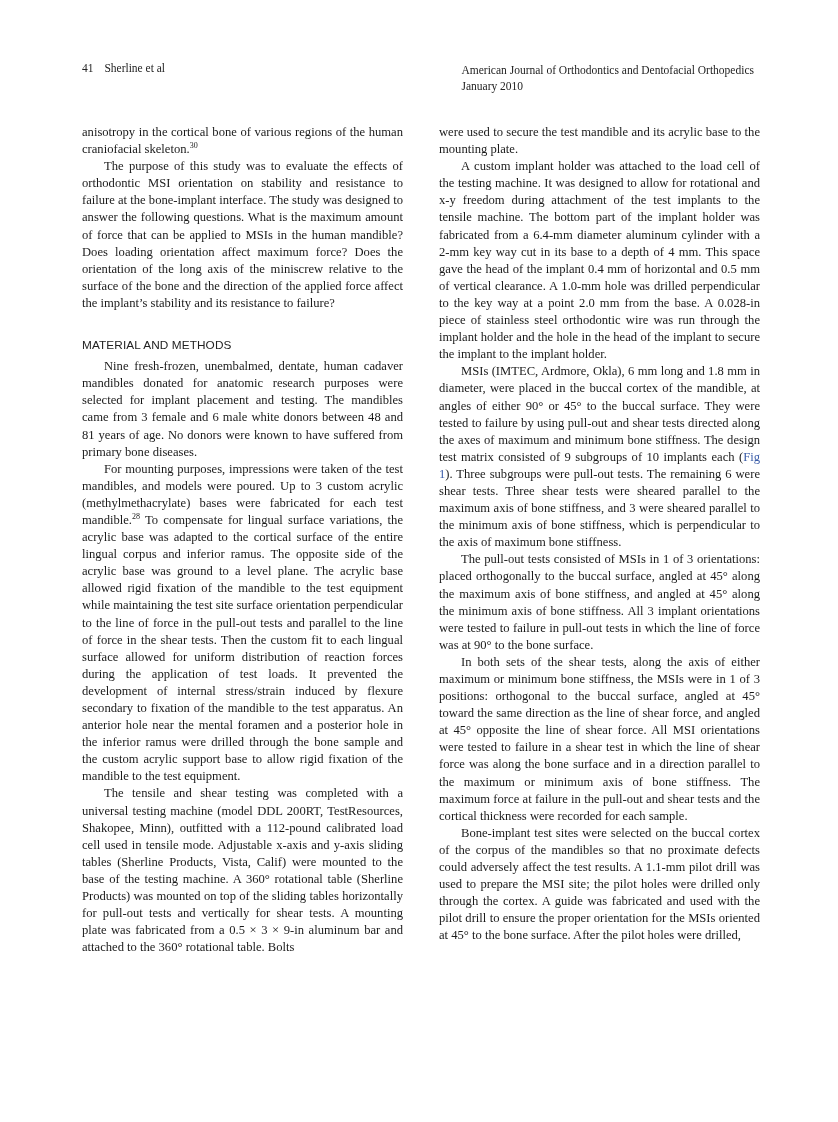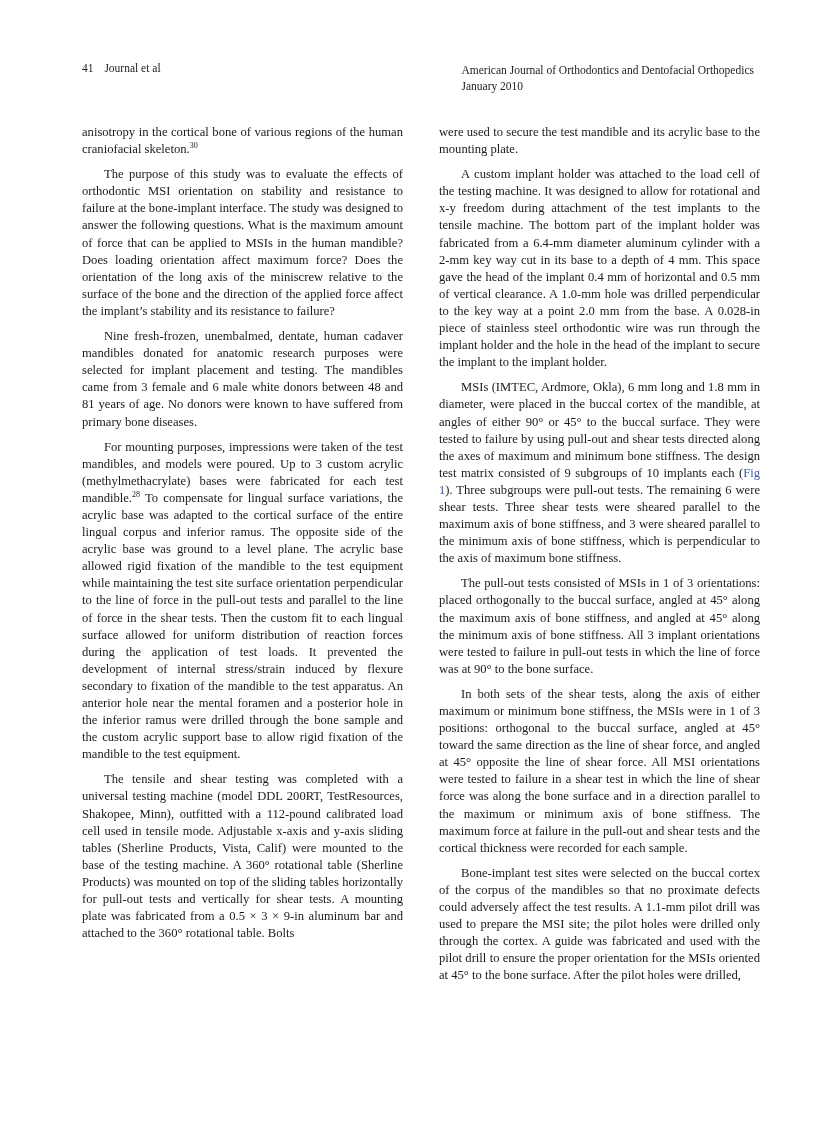--- a/index.html
+++ b/index.html
@@ -5,40 +5,41 @@
   html, body { margin: 0; padding: 0; background: #ffffff; }
   body { width: 838px; height: 1122px; position: relative; overflow: hidden; color: #1a1a1a; }
   .hdr { position: absolute; top: 62px; font-family: "Liberation Serif", serif; font-size: 11.5px; color: #222; }
   .hdr-left { left: 82px; }
   .hdr-left .pg { margin-right: 8px; }
   .hdr-right { right: 84px; text-align: left; line-height: 16px; }
   .col { position: absolute; top: 124px; width: 321px; font-family: "Liberation Serif", serif; font-size: 12.6px; line-height: 17.1px; text-align: justify; hyphens: manual; }
   .col-left { left: 82px; }
   .col-right { left: 439px; }
   .col p { margin: 0; font-family: Liberation Serif, serif; }
-  .col p.ind { text-indent: 22px; margin-top: 8px; }
+  .col p.ind { text-indent: 22px; }
   .col sup { font-size: 8px; line-height: 0; vertical-align: 5px; }
   .sec { font-family: "Liberation Sans", sans-serif; font-size: 11.8px; font-weight: normal; margin: 25px 0 4px 0; letter-spacing: 0.1px; text-align: left; color: #222; }
   .link { color: #3a5ca8; }
 </style>
 </head>
 <body>
 
 <div class="hdr hdr-left">
   <span class="pg">41</span>
-  <span>Journal et al</span>
+  <span>Sherline et al</span>
 </div>
 <div class="hdr hdr-right">
   <div>American Journal of Orthodontics and Dentofacial Orthopedics</div>
   <div>January 2010</div>
 </div>
 
 <div class="col col-left">
   <p><span>anisotropy in the cortical bone of various regions of the human craniofacial skeleton.</span><sup>30</sup></p>
   <p class="ind">The purpose of this study was to evaluate the effects of orthodontic MSI orientation on stability and resistance to failure at the bone-implant interface. The study was designed to answer the following questions. What is the maximum amount of force that can be applied to MSIs in the human mandible? Does loading orientation affect maximum force? Does the orientation of the long axis of the miniscrew relative to the surface of the bone and the direction of the applied force affect the implant’s stability and its resistance to failure?</p>
+  <h2 class="sec">MATERIAL AND METHODS</h2>
   <p class="ind">Nine fresh-frozen, unembalmed, dentate, human cadaver mandibles donated for anatomic research purposes were selected for implant placement and testing. The mandibles came from 3 female and 6 male white donors between 48 and 81 years of age. No donors were known to have suffered from primary bone diseases.</p>
   <p class="ind"><span>For mounting purposes, impressions were taken of the test mandibles, and models were poured. Up to 3 custom acrylic (methylmethacrylate) bases were fabricated for each test mandible.</span><sup>28</sup><span> To compensate for lingual surface variations, the acrylic base was adapted to the cortical surface of the entire lingual corpus and inferior ramus. The opposite side of the acrylic base was ground to a level plane. The acrylic base allowed rigid fixation of the mandible to the test equipment while maintaining the test site surface orientation perpendicular to the line of force in the pull-out tests and parallel to the line of force in the shear tests. Then the custom fit to each lingual surface allowed for uniform distribution of reaction forces during the application of test loads. It prevented the development of internal stress/strain induced by flexure secondary to fixation of the mandible to the test apparatus. An anterior hole near the mental foramen and a posterior hole in the inferior ramus were drilled through the bone sample and the custom acrylic support base to allow rigid fixation of the mandible to the test equipment.</span></p>
   <p class="ind">The tensile and shear testing was completed with a universal testing machine (model DDL 200RT, TestResources, Shakopee, Minn), outfitted with a 112-pound calibrated load cell used in tensile mode. Adjustable x-axis and y-axis sliding tables (Sherline Products, Vista, Calif) were mounted to the base of the testing machine. A 360° rotational table (Sherline Products) was mounted on top of the sliding tables horizontally for pull-out tests and vertically for shear tests. A mounting plate was fabricated from a 0.5 × 3 × 9-in aluminum bar and attached to the 360° rotational table. Bolts</p>
 </div>
 
 <div class="col col-right">
   <p>were used to secure the test mandible and its acrylic base to the mounting plate.</p>
   <p class="ind">A custom implant holder was attached to the load cell of the testing machine. It was designed to allow for rotational and x-y freedom during attachment of the test implants to the tensile machine. The bottom part of the implant holder was fabricated from a 6.4-mm diameter aluminum cylinder with a 2-mm key way cut in its base to a depth of 4 mm. This space gave the head of the implant 0.4 mm of horizontal and 0.5 mm of vertical clearance. A 1.0-mm hole was drilled perpendicular to the key way at a point 2.0 mm from the base. A 0.028-in piece of stainless steel orthodontic wire was run through the implant holder and the hole in the head of the implant to secure the implant to the implant holder.</p>
   <p class="ind"><span>MSIs (IMTEC, Ardmore, Okla), 6 mm long and 1.8 mm in diameter, were placed in the buccal cortex of the mandible, at angles of either 90° or 45° to the buccal surface. They were tested to failure by using pull-out and shear tests directed along the axes of maximum and minimum bone stiffness. The design test matrix consisted of 9 subgroups of 10 implants each (</span><a class="link">Fig 1</a><span>). Three subgroups were pull-out tests. The remaining 6 were shear tests. Three shear tests were sheared parallel to the maximum axis of bone stiffness, and 3 were sheared parallel to the minimum axis of bone stiffness, which is perpendicular to the axis of maximum bone stiffness.</span></p>
   <p class="ind">The pull-out tests consisted of MSIs in 1 of 3 orientations: placed orthogonally to the buccal surface, angled at 45° along the maximum axis of bone stiffness, and angled at 45° along the minimum axis of bone stiffness. All 3 implant orientations were tested to failure in pull-out tests in which the line of force was at 90° to the bone surface.</p>

